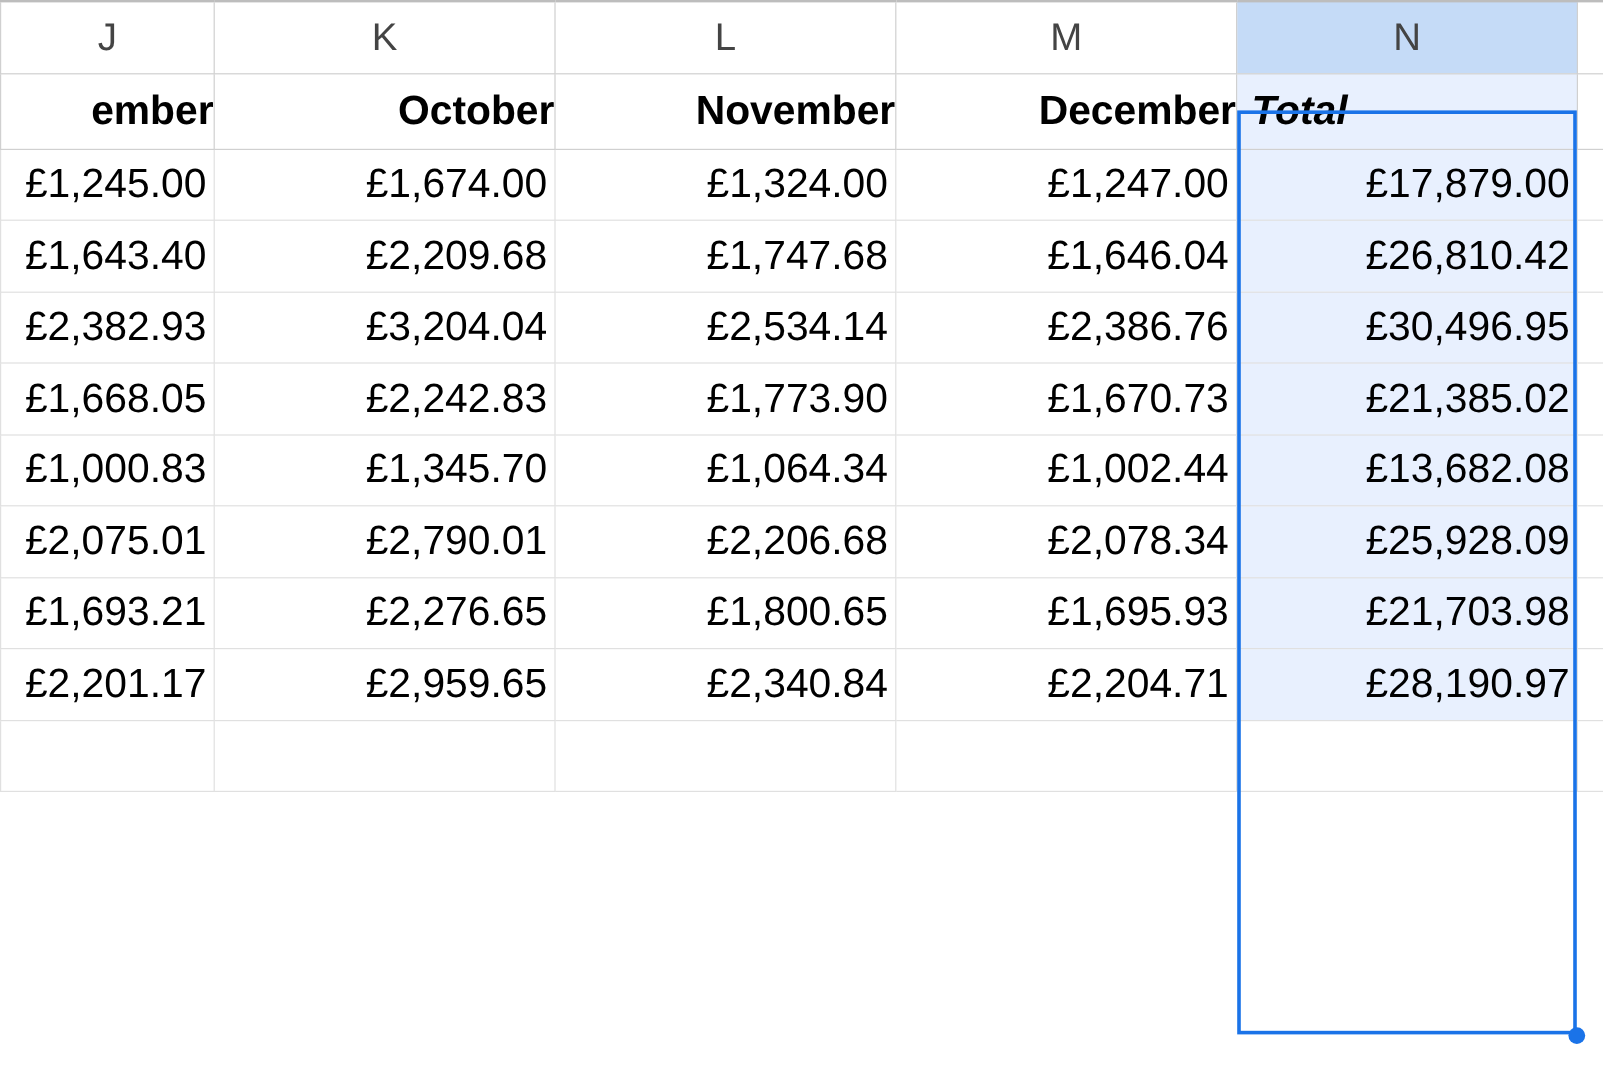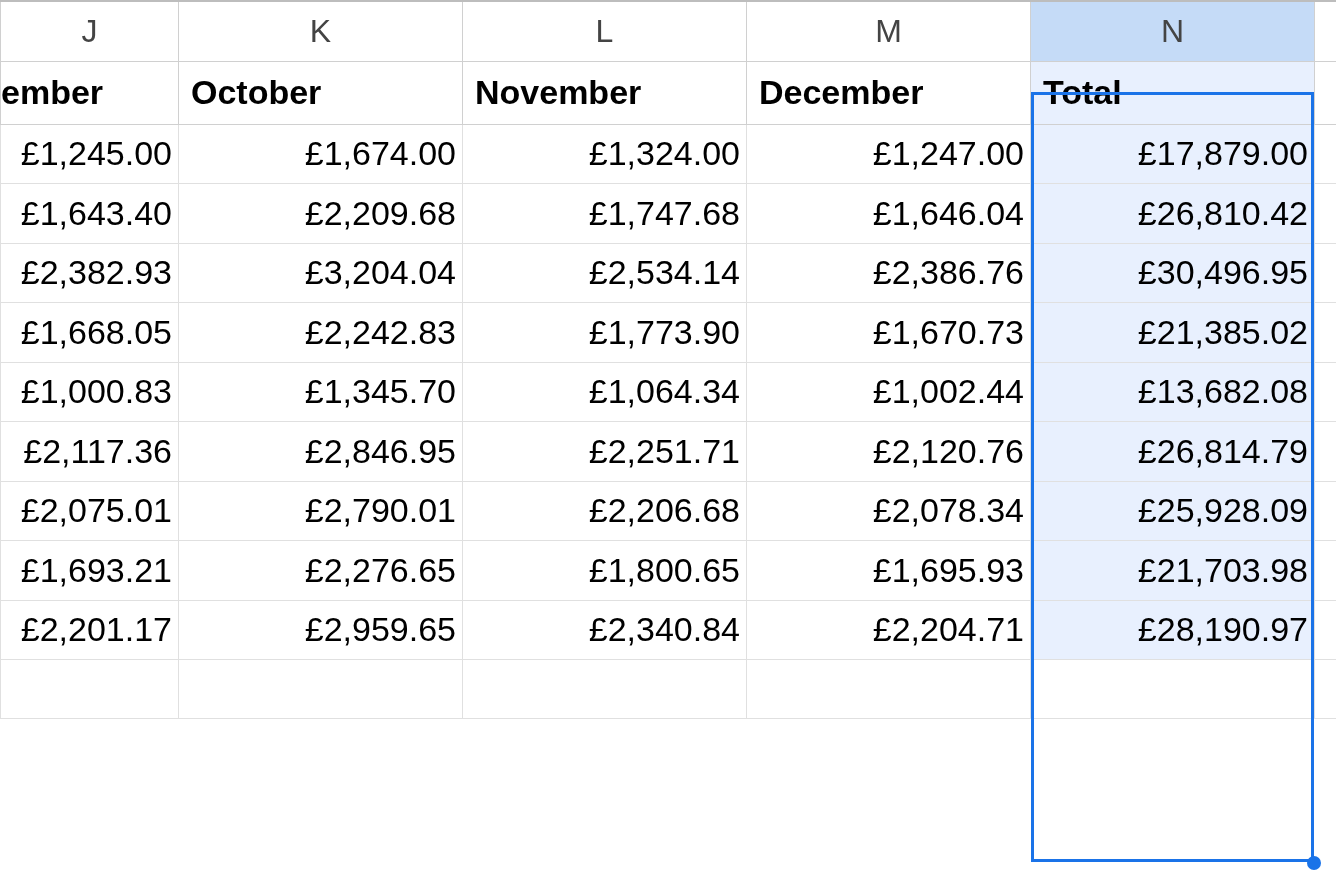--- a/index.html
+++ b/index.html
@@ -53,21 +53,21 @@
     .col-n { width: 284px; }
     .col-o { width: 22px; }
 
     
     .label-header-row td {
       height: 63px;
       border: 1px solid #d0d0d0;
       font-size: 34px;
       font-weight: bold;
       color: #000;
-      text-align: left;
+      text-align: right;
       padding-left: 12px;
       vertical-align: middle;
       background: #ffffff;
     }
 
     .label-header-row td.first-col {
       padding-left: 0px;
     }
 
     
@@ -93,20 +93,21 @@
     .selection-border {
       position: absolute;
       border: 3px solid #1a73e8;
       pointer-events: none;
       z-index: 10;
     }
 
     .label-header-row td.selected-cell {
       text-align: left;
       padding-left: 12px;
+      font-style: italic;
     }
 
     .fill-handle {
       position: absolute;
       width: 14px;
       height: 14px;
       background: #1a73e8;
       border-radius: 50%;
       z-index: 11;
     }
@@ -196,28 +197,20 @@
     </tr>
     <tr class="data-row">
       <td>£1,000.83</td>
       <td>£1,345.70</td>
       <td>£1,064.34</td>
       <td>£1,002.44</td>
       <td class="selected-cell">£13,682.08</td>
       <td class="col-o-cell"></td>
     </tr>
     <tr class="data-row">
-      <td>£2,117.36</td>
-      <td>£2,846.95</td>
-      <td>£2,251.71</td>
-      <td>£2,120.76</td>
-      <td class="selected-cell">£26,814.79</td>
-      <td class="col-o-cell"></td>
-    </tr>
-    <tr class="data-row">
       <td>£2,075.01</td>
       <td>£2,790.01</td>
       <td>£2,206.68</td>
       <td>£2,078.34</td>
       <td class="selected-cell">£25,928.09</td>
       <td class="col-o-cell"></td>
     </tr>
     <tr class="data-row">
       <td>£1,693.21</td>
       <td>£2,276.65</td>

